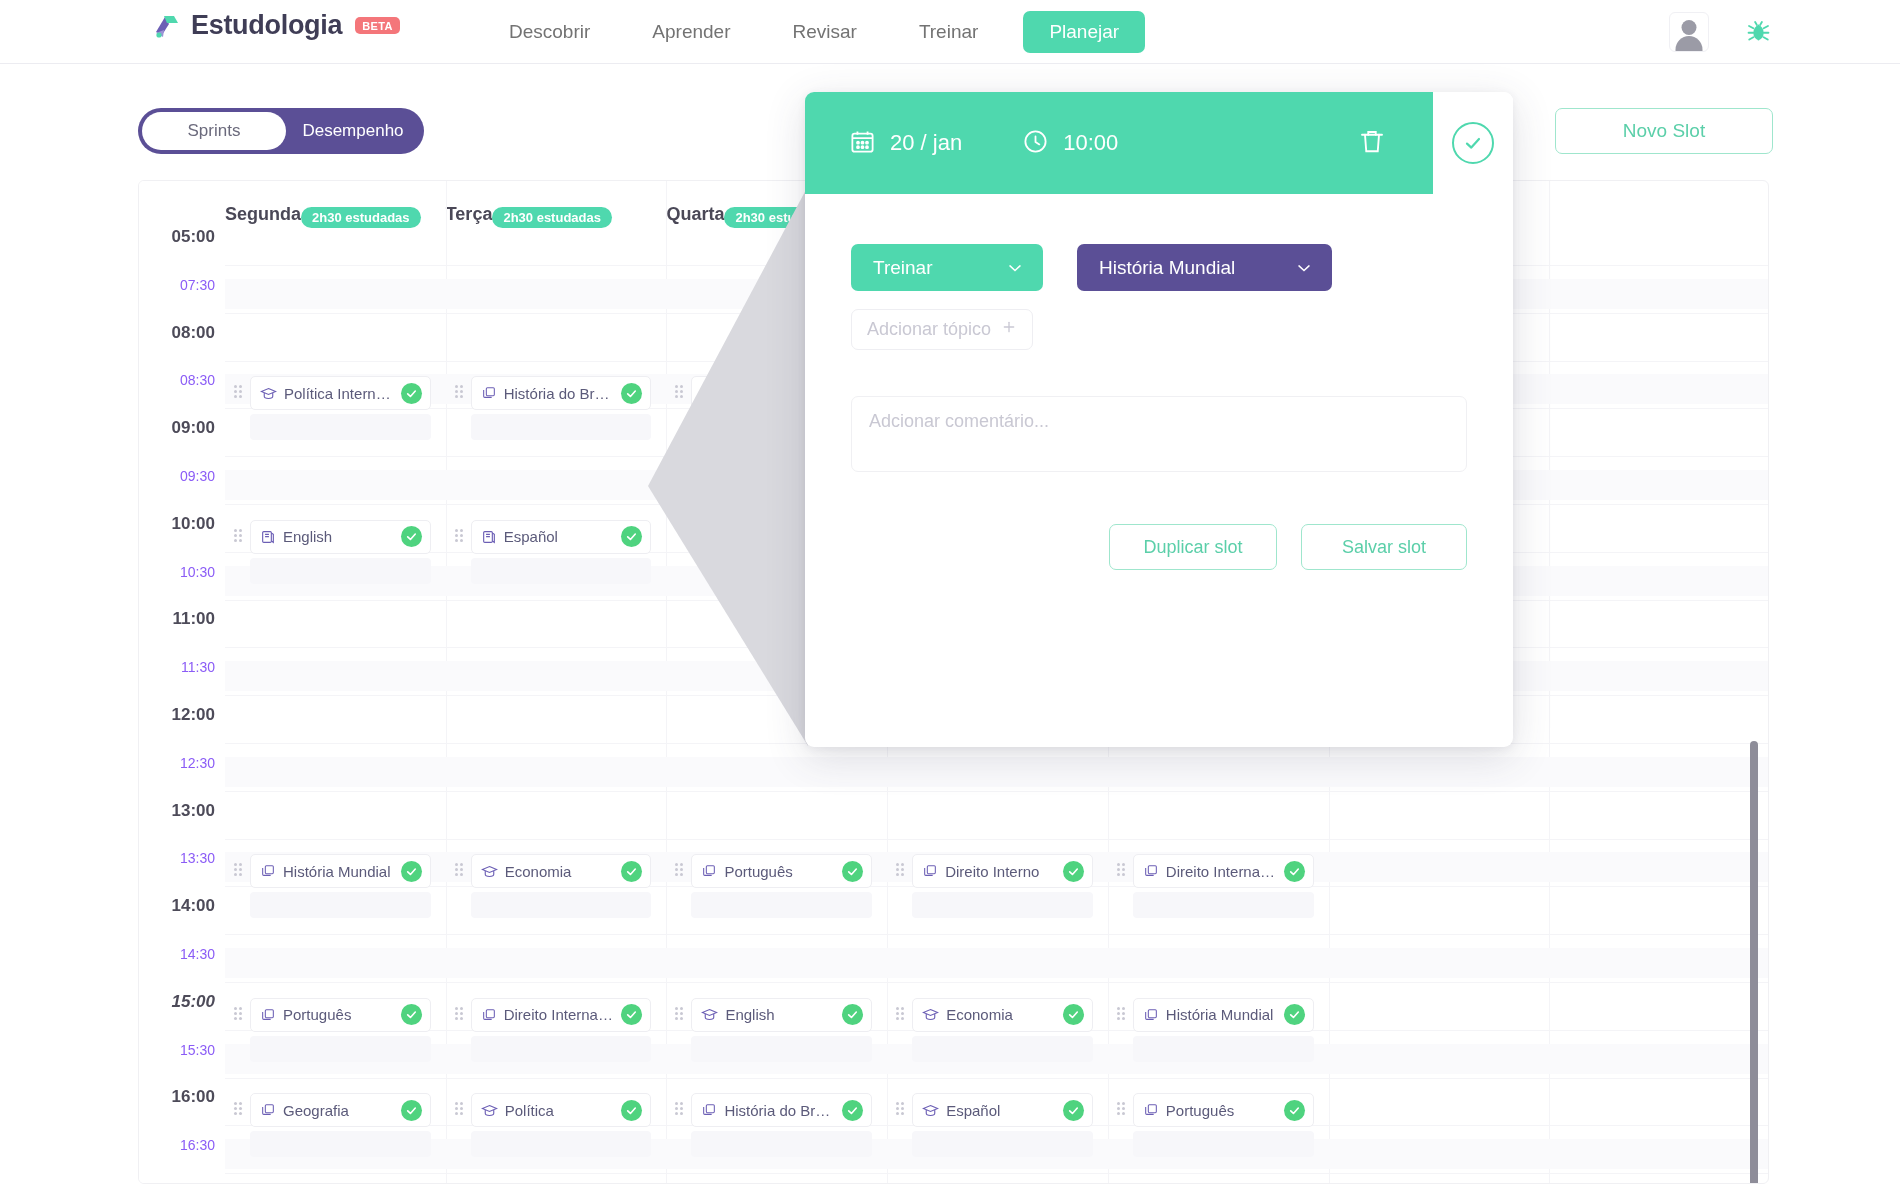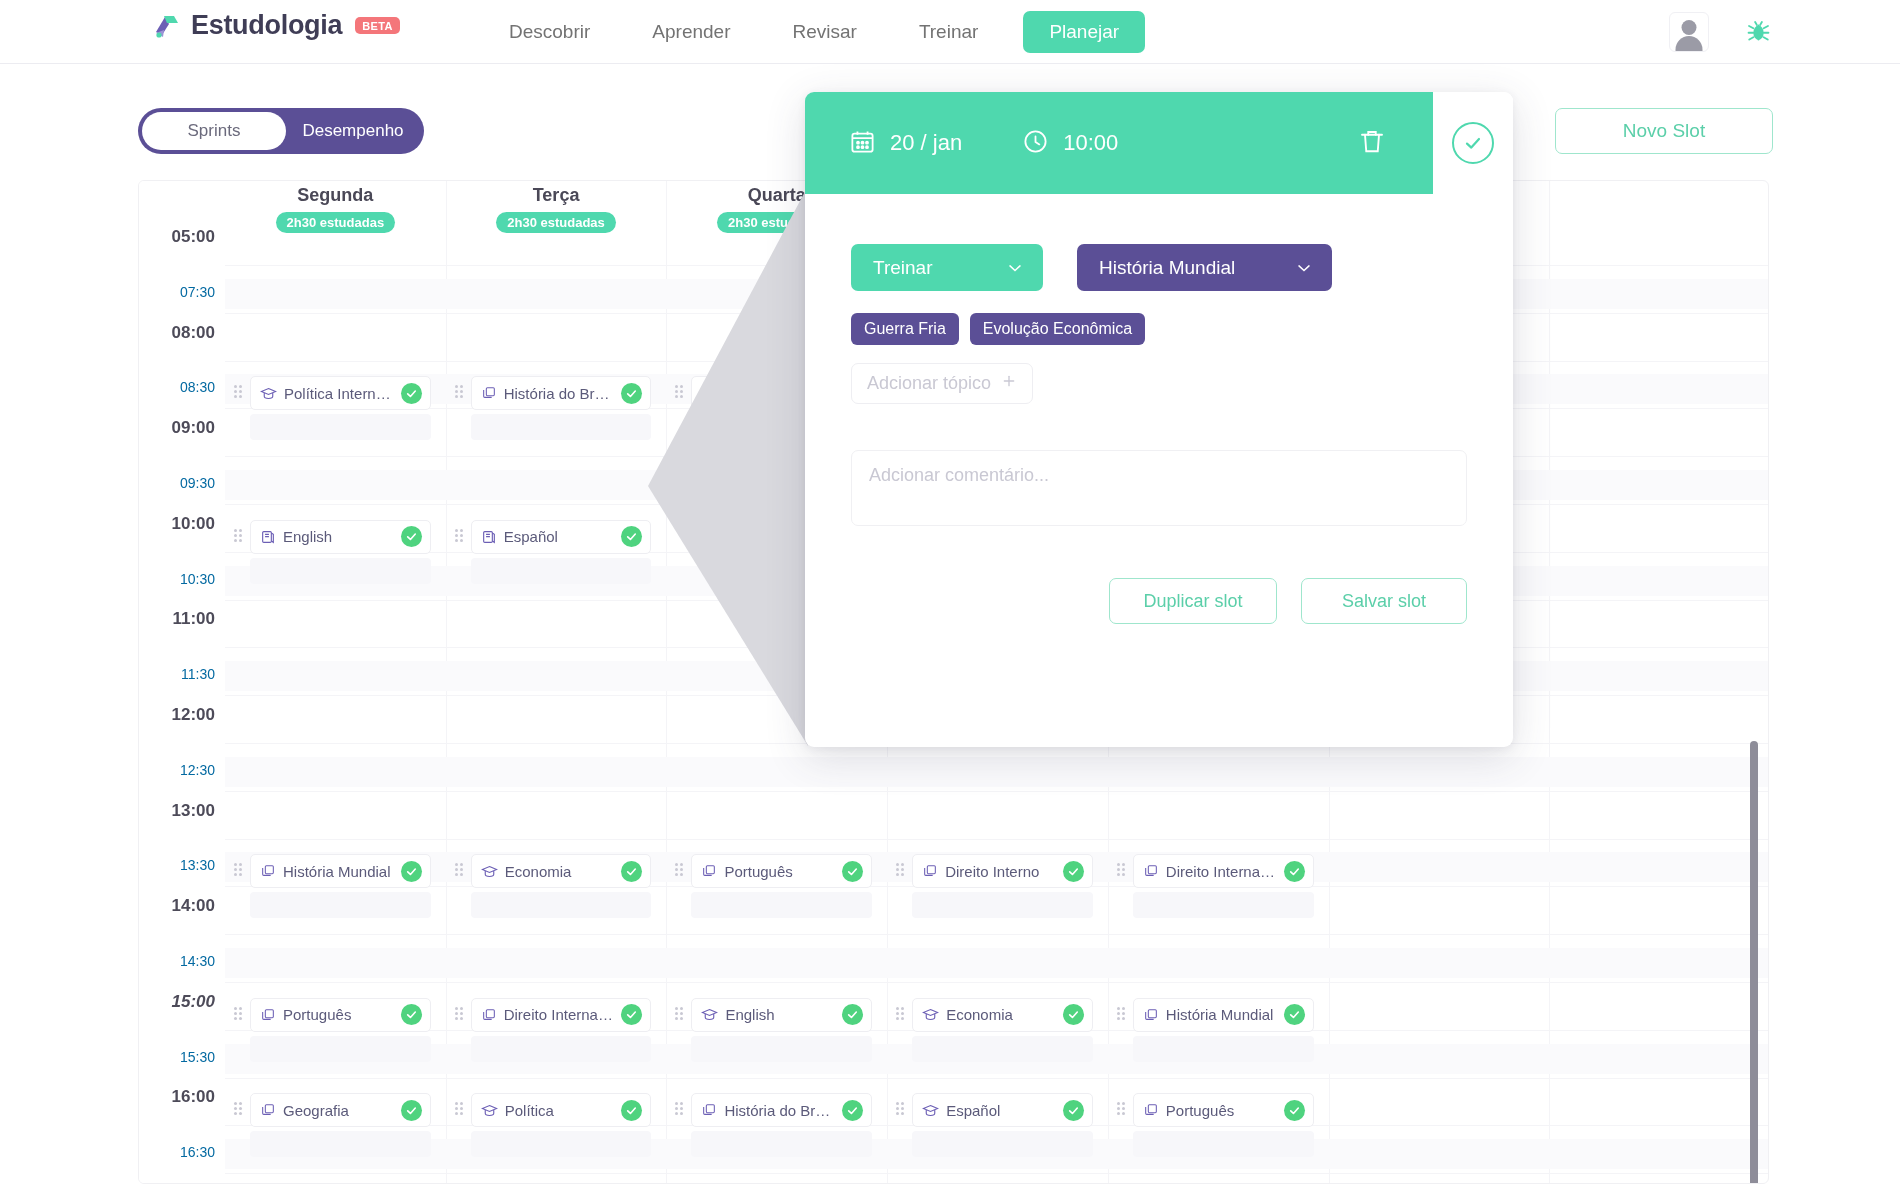--- a/index.html
+++ b/index.html
@@ -65,32 +65,32 @@
   
   .cal{
     position:absolute;left:138px;top:180px;width:1631px;height:1004px;
     background:#fff;border:1px solid #f0f0f3;border-radius:6px;overflow:hidden;
   }
   .cal-timecol{position:absolute;left:0;top:0;width:86px;height:100%;background:#fff;}
   .cal-grid{position:absolute;left:86px;top:0;right:0;height:100%;}
 
   .dayhead{
     position:absolute;top:0;height:62px;
-    display:flex;flex-direction:column;align-items:center;justify-content:flex-start;
+    display:flex;flex-direction:row;align-items:center;justify-content:flex-start;
     padding-top:4px;
   }
   .dayhead-name{font-size:18px;font-weight:bold;color:#4a4857;}
   .dayhead-badge{
     margin-top:6px;background:#4fd8ae;color:#fff;font-size:13px;font-weight:bold;
     padding:3px 11px;border-radius:11px;white-space:nowrap;
   }
 
   .timelabel{position:absolute;right:10px;text-align:right;white-space:nowrap;}
   .timelabel.full{font-size:17px;font-weight:bold;color:#4d4b59;}
-  .timelabel.half{font-size:14px;color:#0369a1;margin-top:7px;}
+  .timelabel.half{font-size:14px;color:#8b5cf6;}
 
   .rowband{position:absolute;left:0;right:0;height:30px;background:#fafafc;}
   .slotline{position:absolute;left:0;right:0;height:1px;background:#f4f4f7;}
 
   .daycol-sep{position:absolute;top:0;bottom:0;width:1px;background:#f4f4f7;}
 
   .event{
     position:absolute;height:34px;
     display:flex;align-items:center;gap:7px;
     background:#fff;border:1px solid #eeeef2;border-radius:5px;
@@ -854,24 +854,20 @@
         <div class="dd purple">
           <span>História Mundial</span>
           <span class="dd-caret">
             <svg width="20" height="20" viewBox="0 0 24 24" fill="none" stroke="#fff" stroke-width="1.8" stroke-linecap="round">
                 <path d="M6 9.5 L12 15 L18 9.5"></path>
               </svg>
           </span>
         </div>
       </div>
 
-      <div class="tags">
-        <span class="tag">Guerra Fria</span>
-        <span class="tag">Evolução Econômica</span>
-      </div>
 
       <div class="tag-add">
         <span>Adcionar tópico</span>
         <span>
           <svg width="16" height="16" viewBox="0 0 24 24" fill="none" stroke="#c9c8d3" stroke-width="2" stroke-linecap="round">
               <path d="M12 5 V19"></path>
               <path d="M5 12 H19"></path>
             </svg>
         </span>
       </div>

